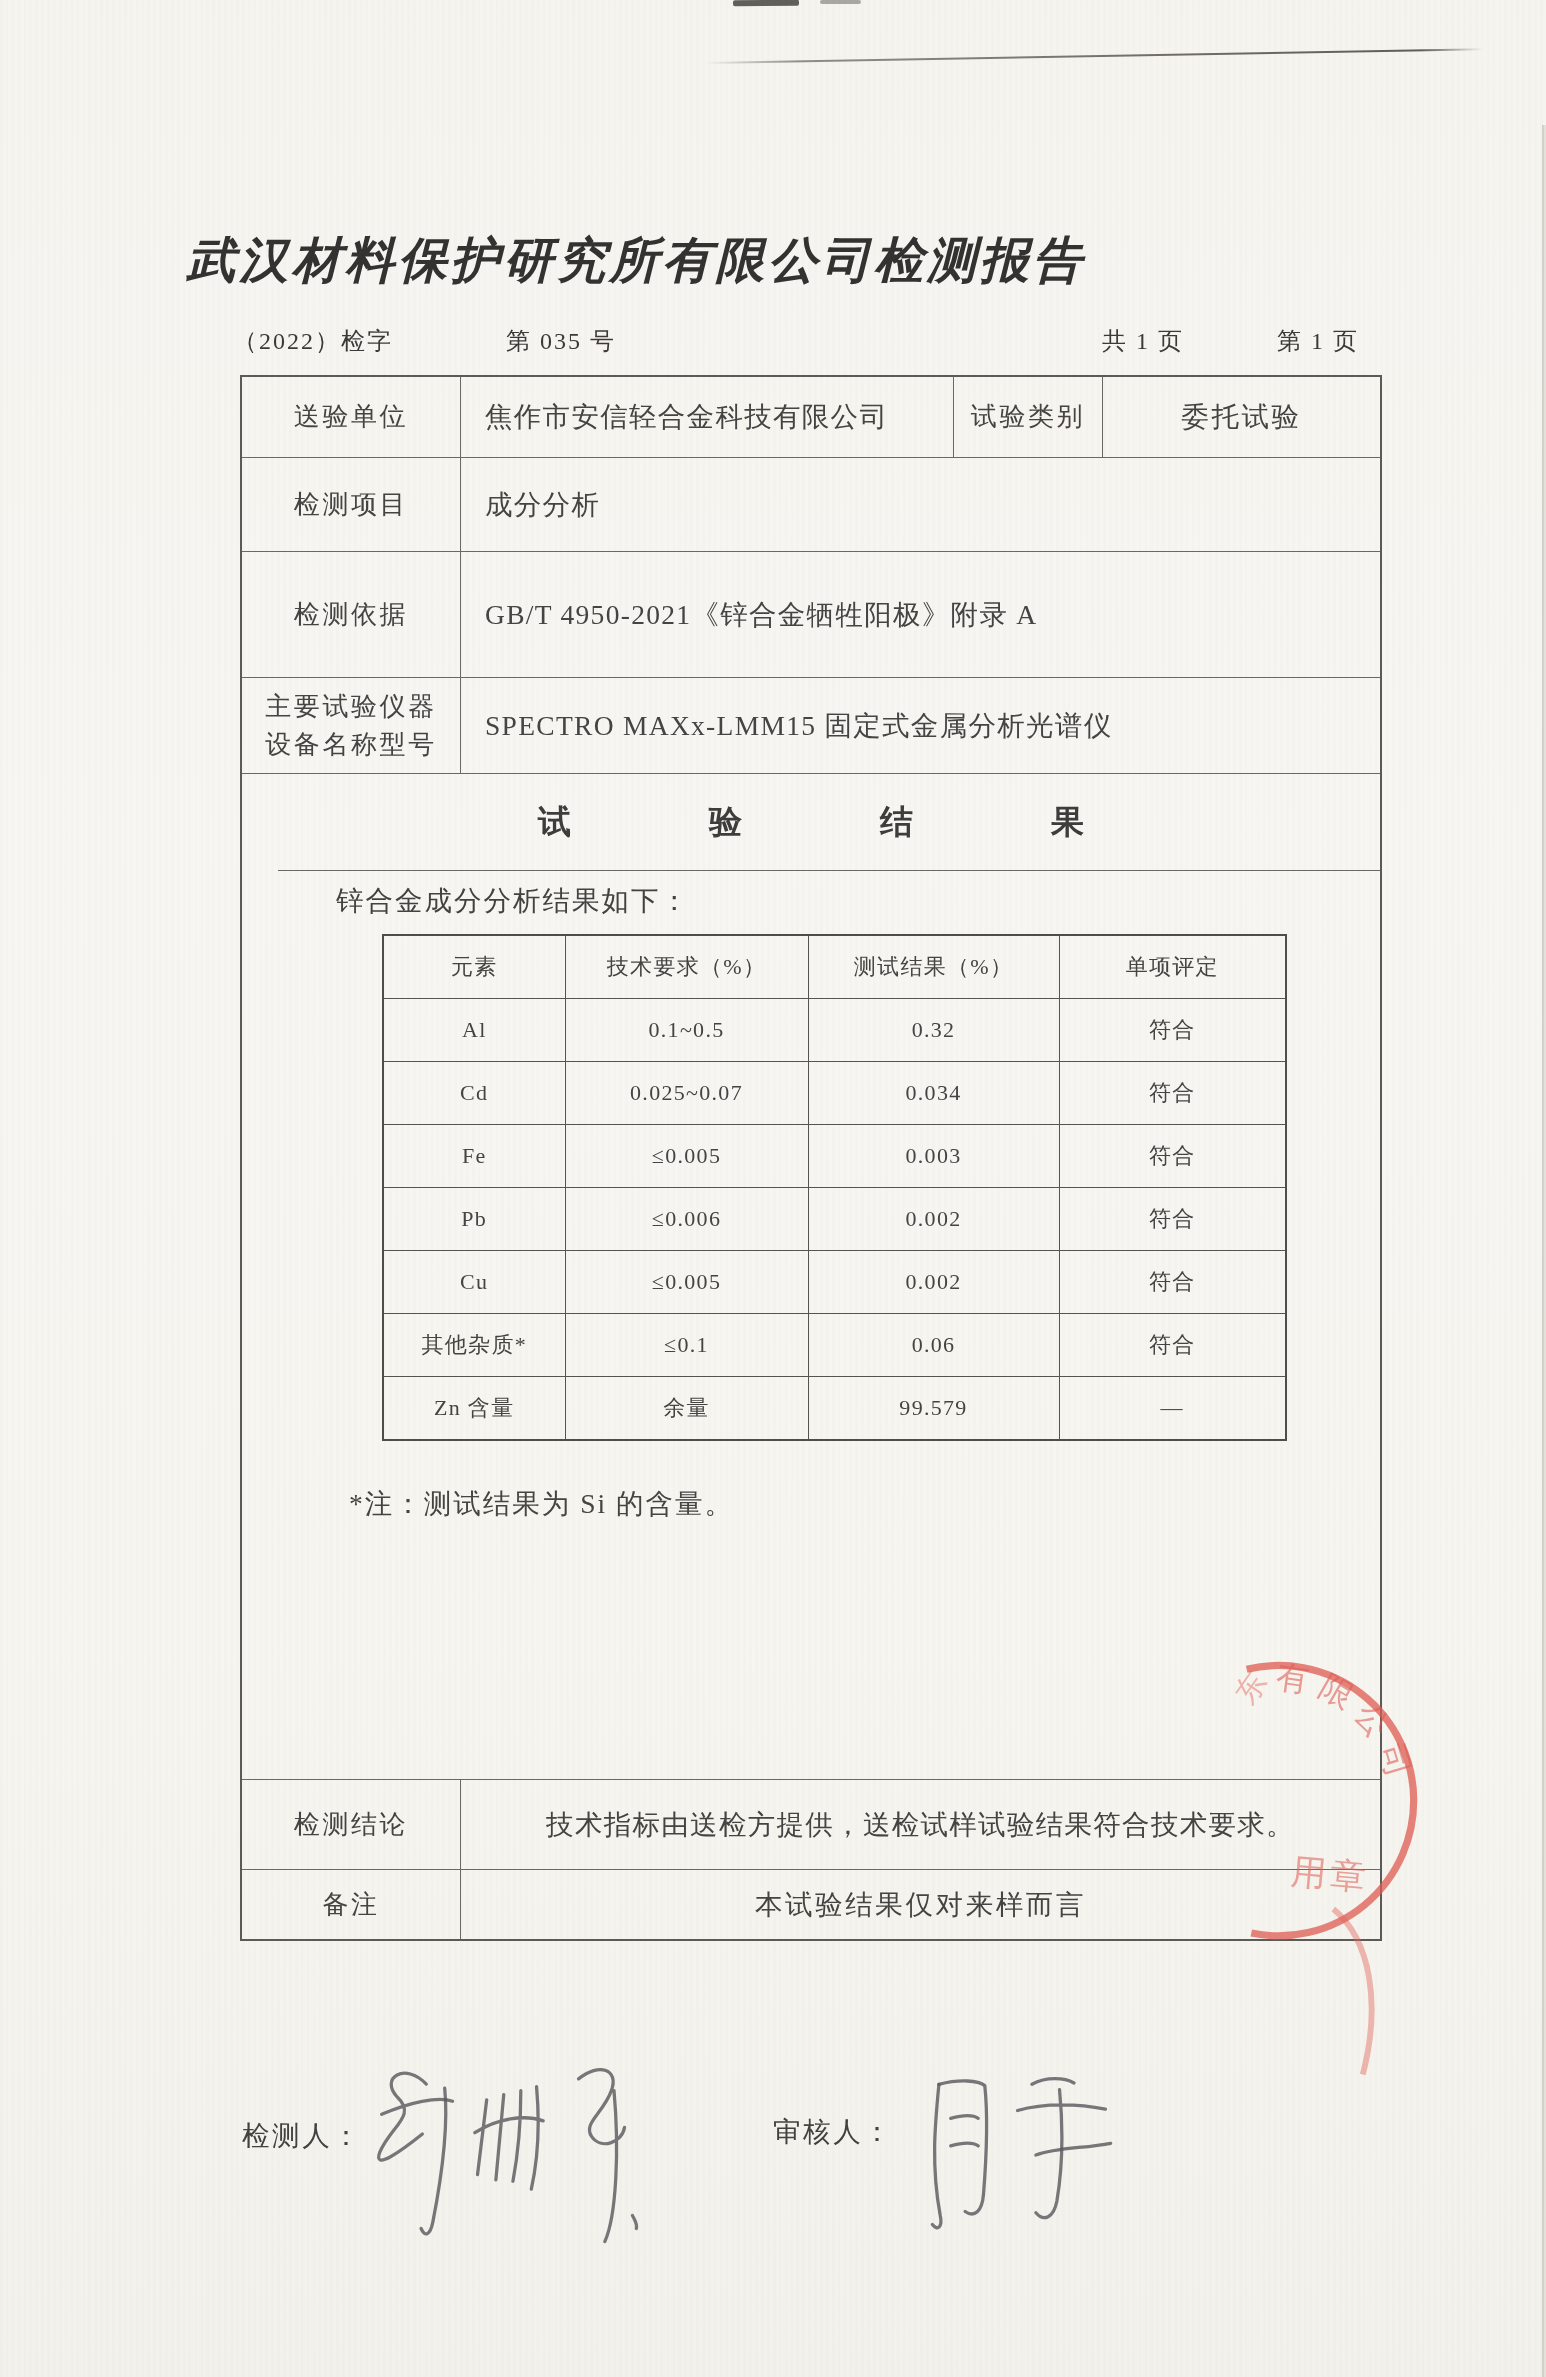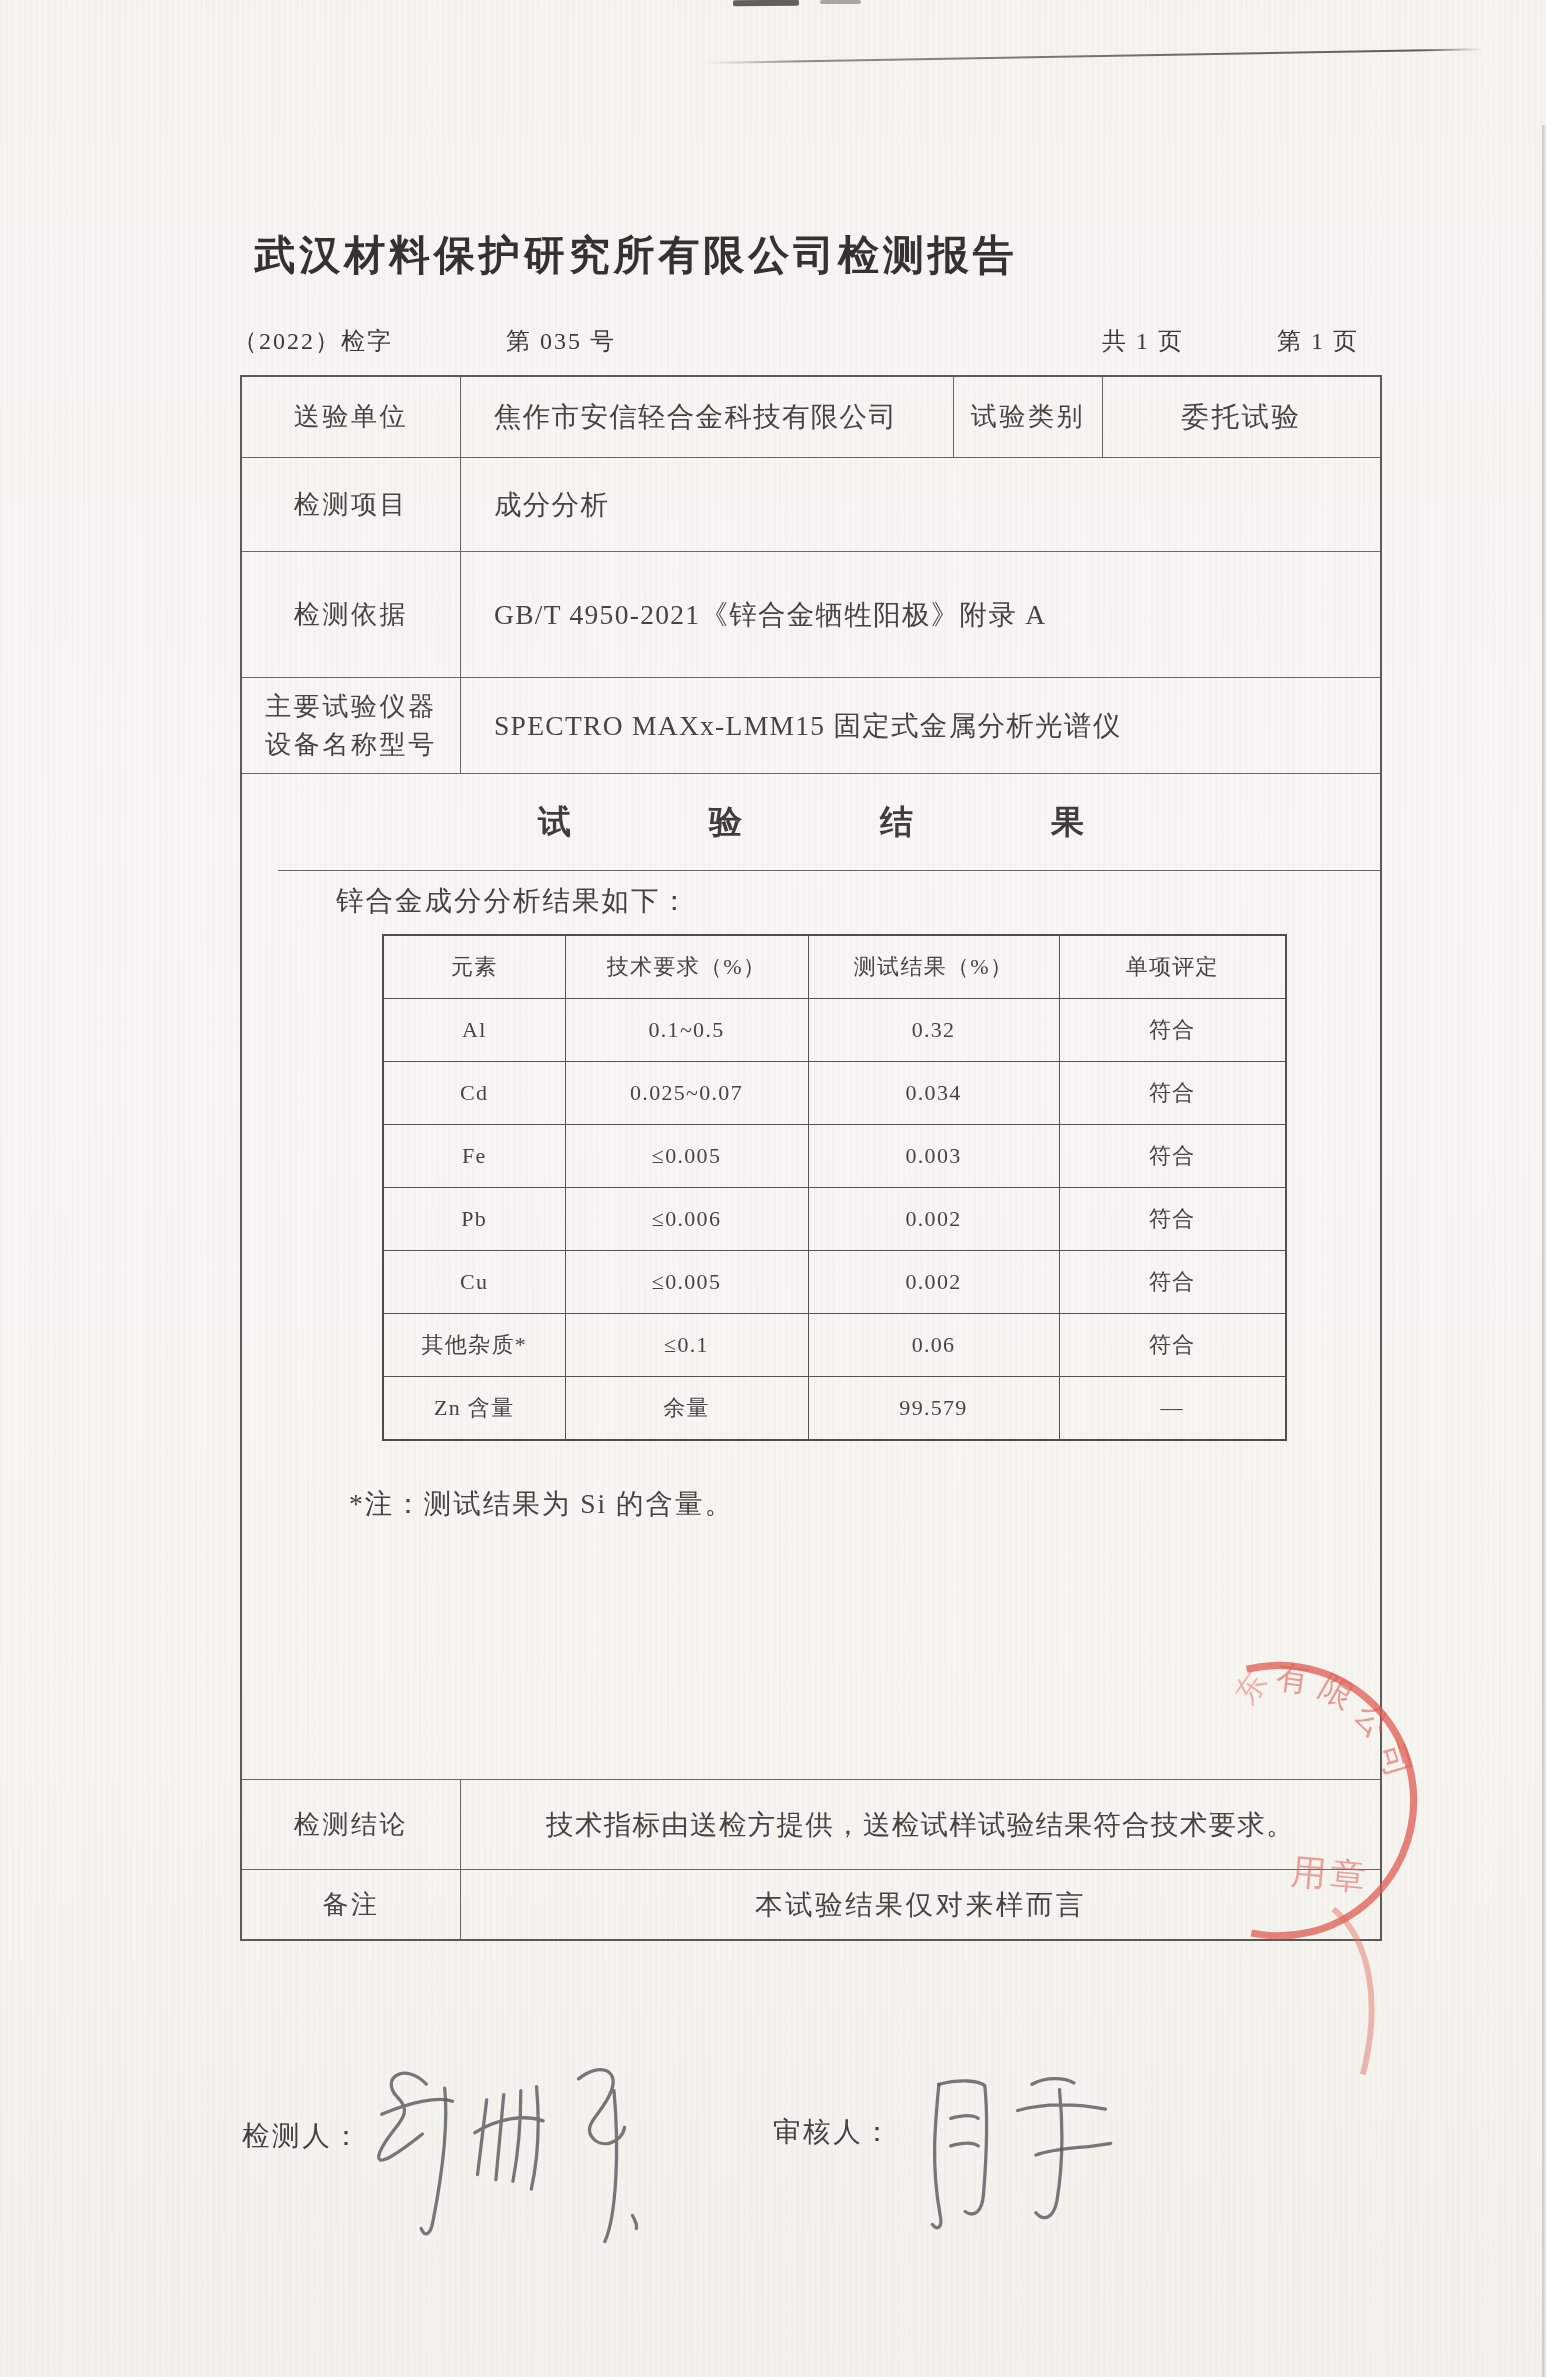--- a/index.html
+++ b/index.html
@@ -18,35 +18,35 @@
 
   
   .smudge1{left:733px;top:0;width:66px;height:5.9px;background:#47453f;border-radius:2px;transform:rotate(-.6deg);opacity:.85;}
   .smudge2{left:820px;top:0;width:41px;height:3.9px;background:#6a6862;border-radius:2px;opacity:.55;}
   .crease{left:706px;top:62px;width:777px;height:2px;transform:rotate(-1.02deg);transform-origin:left center;
     background:linear-gradient(90deg, rgba(130,128,122,0) 0%, #8f8d87 12%, #6f6d66 60%, #5f5d57 92%, rgba(95,93,87,0) 100%);}
   .page-edge{left:1542px;top:125px;width:2px;height:2253px;background:#cfccc6;opacity:.9;}
   .edge-shade{left:1544px;top:125px;width:2.6px;height:2253px;background:#e4e1db;}
 
   
-  .title{left:0;top:228px;width:1272px;text-align:center;font-size:41px;font-weight:700;letter-spacing:3.9px;color:#333231;}
+  .title{left:0;top:228px;width:1272px;text-align:center;font-size:49px;font-weight:700;letter-spacing:3.9px;color:#333231;font-style:italic;}
   .docline{top:325px;font-size:24px;color:#3b3a38;letter-spacing:2px;}
   .doc-prefix{left:233px;}
   .doc-number{left:506px;}
   .doc-pages{left:1102px;}
   .doc-page{left:1277px;}
 
   
   .outer{left:240px;top:375px;width:1142px;border:2px solid #5c5a56;box-sizing:border-box;background:rgba(255,255,255,0.0);}
   .trow{display:flex;box-sizing:border-box;}
   .trow + .trow{border-top:1.3px solid #6a6864;}
   .cell{box-sizing:border-box;display:flex;align-items:center;font-size:27.5px;color:#454442;}
   .cell + .cell{border-left:1.3px solid #6a6864;}
   .lab{justify-content:center;flex-direction:column;text-align:center;letter-spacing:2.6px;line-height:1.45;font-size:26px;}
-  .val{padding-left:33px;letter-spacing:1.3px;}
+  .val{padding-left:24px;letter-spacing:1.3px;}
   .valc{justify-content:center;letter-spacing:2.6px;}
   .c1{width:218px;flex:0 0 auto;}
   .c2{width:493px;flex:0 0 auto;}
   .c3{width:149px;flex:0 0 auto;}
   .c4{flex:1 1 auto;}
   .rA{height:80px;}
   .rB{height:131px;}
   .rC{height:94px;}
   .rD{height:126px;}
   .rE{height:96px;}

